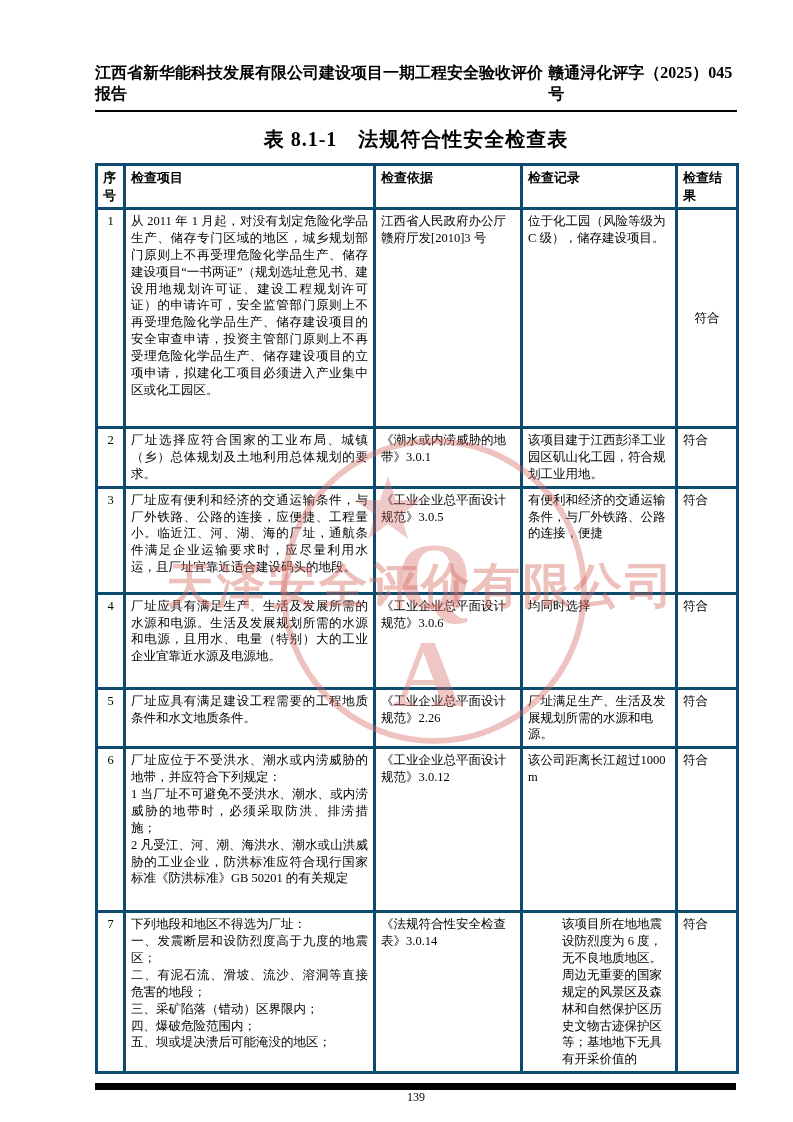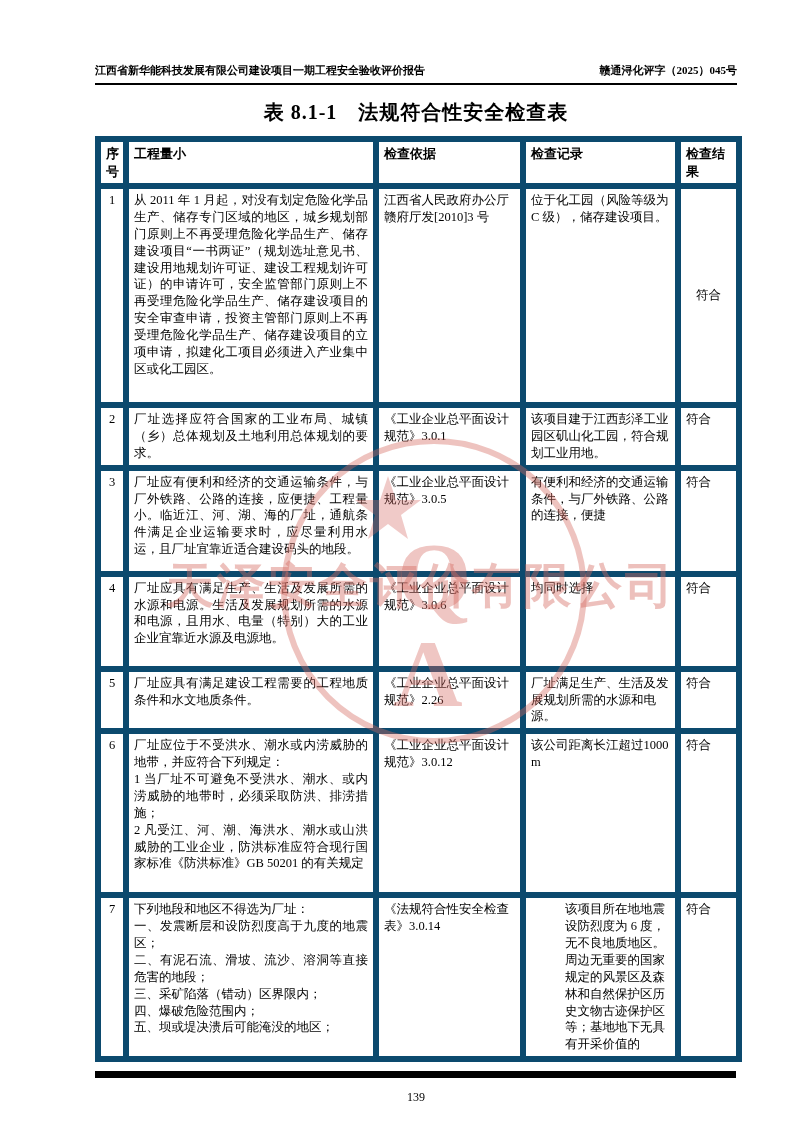--- a/index.html
+++ b/index.html
@@ -6,34 +6,34 @@
   body{
     width:793px;height:1122px;background:#ffffff;color:#000;
     font-family:"Liberation Serif","DejaVu Serif",serif;
     position:relative;overflow:hidden;
   }
   .page{padding:63px 56px 0 95px;position:relative;z-index:1;}
   
   .doc-header{
     display:flex;justify-content:space-between;align-items:flex-end;
     border-bottom:2px solid #000;padding-bottom:5px;
-    font-size:11px;font-weight:bold;
+    font-size:16px;font-weight:bold;
   }
   
   .doc-title{
     text-align:center;font-size:20px;font-weight:bold;
     margin:14px 0 10px 0;letter-spacing:1px;
   }
   
   table.checklist{
     border-collapse:collapse;table-layout:fixed;width:641px;
     font-size:12.5px;line-height:1.35;
   }
   table.checklist th,table.checklist td{
-    border:6px solid #0c4a6e;padding:3px 5px;vertical-align:top;
+    border:3px solid #0c4a6e;padding:3px 5px;vertical-align:top;
     word-break:break-all;overflow:hidden;
   }
   table.checklist th{
     font-weight:bold;text-align:left;font-size:13px;height:34px;
   }
   td.c-no{text-align:center;vertical-align:middle;}
   td.c-item{text-align:justify;white-space:pre-line;}
   td.c-basis{vertical-align:middle;}
   td.c-record{vertical-align:middle;white-space:pre-line;}
   td.c-result{vertical-align:top;}
@@ -41,21 +41,21 @@
   tbody tr:nth-child(2){height:55px;}
   tbody tr:nth-child(3){height:106px;}
   tbody tr:nth-child(4){height:95px;}
   tbody tr:nth-child(5){height:56px;}
   tbody tr:nth-child(6){height:164px;}
   tbody tr:nth-child(7){height:146px;}
   tbody tr:nth-child(1) td.c-result{vertical-align:middle;text-align:center;}
   tbody tr:nth-child(7) td.c-record{vertical-align:top;padding-left:39px;}
   
   .footer-bar{width:641px;height:7px;background:#000;margin-top:9px;}
-  .page-number{text-align:center;font-size:12px;margin-top:12px;}
+  .page-number{text-align:center;font-size:12px;margin-top:0;}
   
   .watermark{position:absolute;left:0;top:0;width:793px;height:1122px;
     pointer-events:none;z-index:2;}
   .wm-text{
     position:absolute;left:166px;top:534px;
     font-size:48px;font-weight:bold;letter-spacing:3px;white-space:nowrap;
     color:rgba(213,104,96,0.42);
     font-family:"Liberation Serif","DejaVu Serif",serif;
     margin-top:20px;
   }
@@ -77,38 +77,38 @@
     <colgroup>
       <col style="width:28px">
         <col style="width:250px">
         <col style="width:147px">
       <col style="width:155px">
         <col style="width:61px">
     </colgroup>
     <thead>
       <tr>
         <th>序号</th>
-        <th>工程量小</th>
+        <th>检查项目</th>
         <th>检查依据</th>
         <th>检查记录</th>
         <th>检查结果</th>
       </tr>
     </thead>
     <tbody>
       <tr>
         <td class="c-no">1</td>
         <td class="c-item">从 2011 年 1 月起，对没有划定危险化学品生产、储存专门区域的地区，城乡规划部门原则上不再受理危险化学品生产、储存建设项目“一书两证”（规划选址意见书、建设用地规划许可证、建设工程规划许可证）的申请许可，安全监管部门原则上不再受理危险化学品生产、储存建设项目的安全审查申请，投资主管部门原则上不再受理危险化学品生产、储存建设项目的立项申请，拟建化工项目必须进入产业集中区或化工园区。</td>
         <td class="c-basis">江西省人民政府办公厅赣府厅发[2010]3 号</td>
         <td class="c-record">位于化工园（风险等级为 C 级），储存建设项目。</td>
         <td class="c-result">符合</td>
       </tr>
       <tr>
         <td class="c-no">2</td>
         <td class="c-item">厂址选择应符合国家的工业布局、城镇（乡）总体规划及土地利用总体规划的要求。</td>
-        <td class="c-basis">《工业企业总平面设计规范》3.0.1</td>
+        <td class="c-basis">《潮水或内涝威胁的地带》3.0.1</td>
         <td class="c-record">该项目建于江西彭泽工业园区矶山化工园，符合规划工业用地。</td>
         <td class="c-result">符合</td>
       </tr>
       <tr>
         <td class="c-no">3</td>
         <td class="c-item">厂址应有便利和经济的交通运输条件，与厂外铁路、公路的连接，应便捷、工程量小。临近江、河、湖、海的厂址，通航条件满足企业运输要求时，应尽量利用水运，且厂址宜靠近适合建设码头的地段。</td>
         <td class="c-basis">《工业企业总平面设计规范》3.0.5</td>
         <td class="c-record">有便利和经济的交通运输条件，与厂外铁路、公路的连接，便捷</td>
         <td class="c-result">符合</td>
       </tr>

